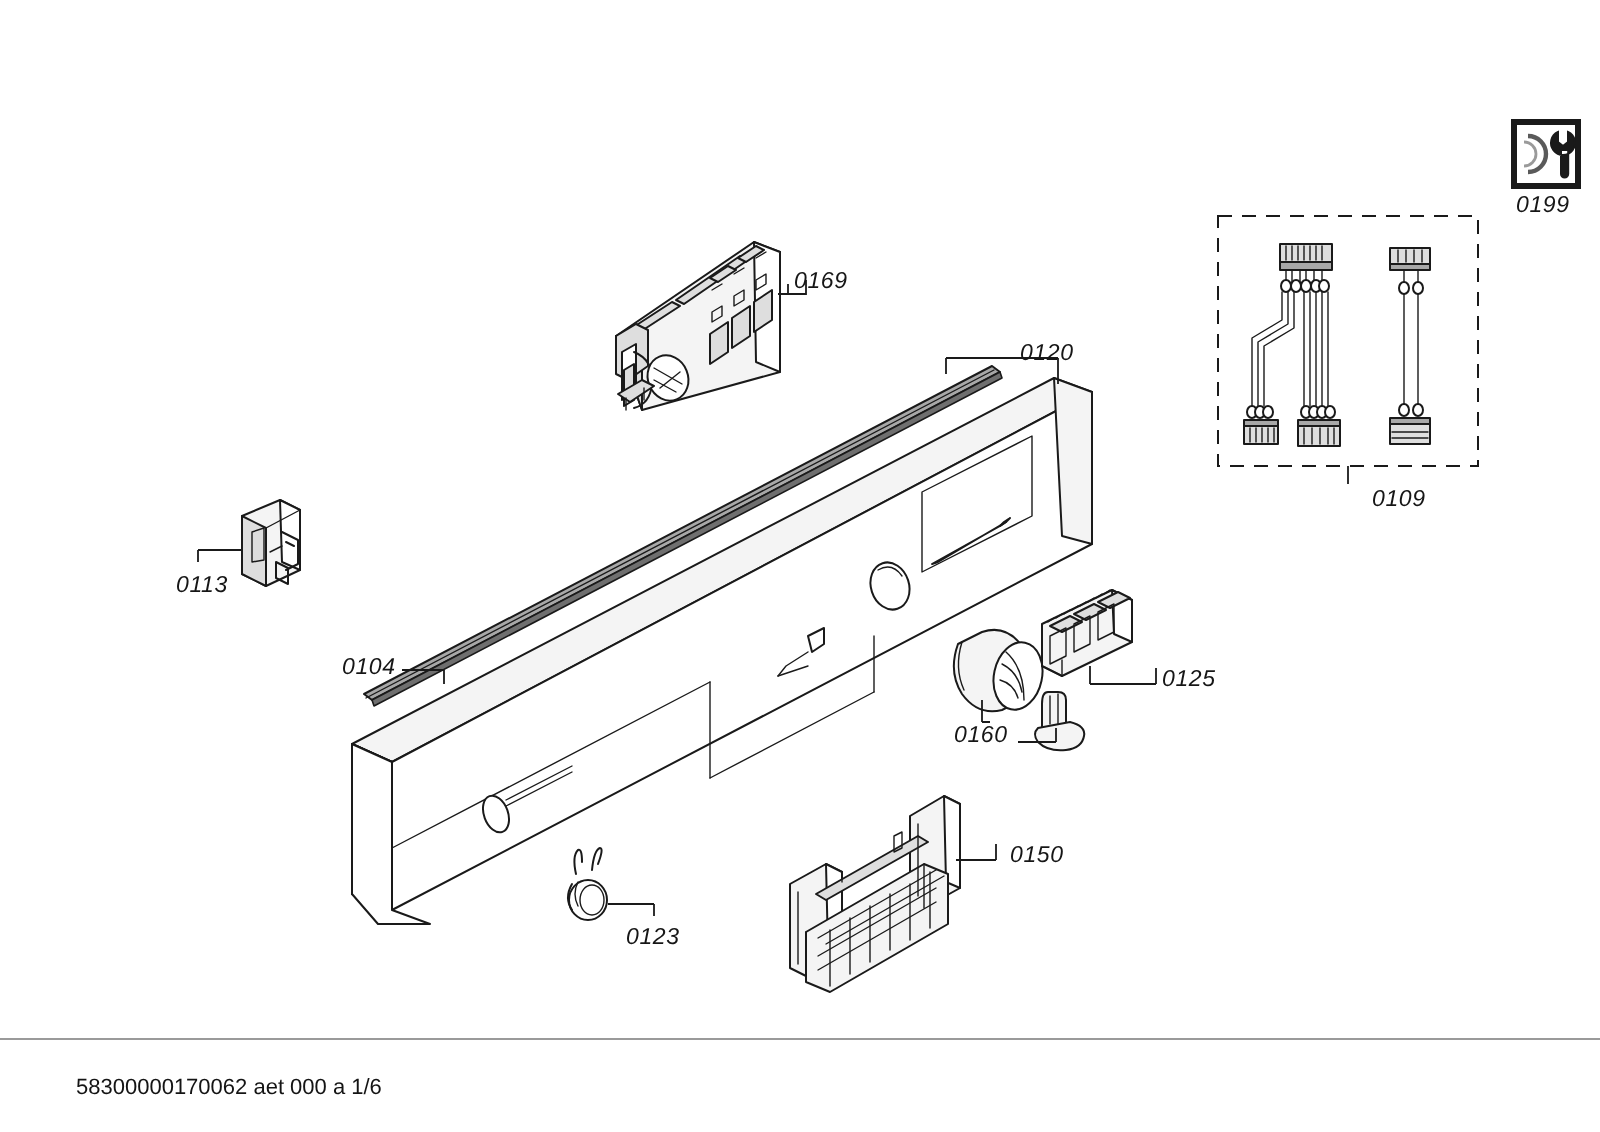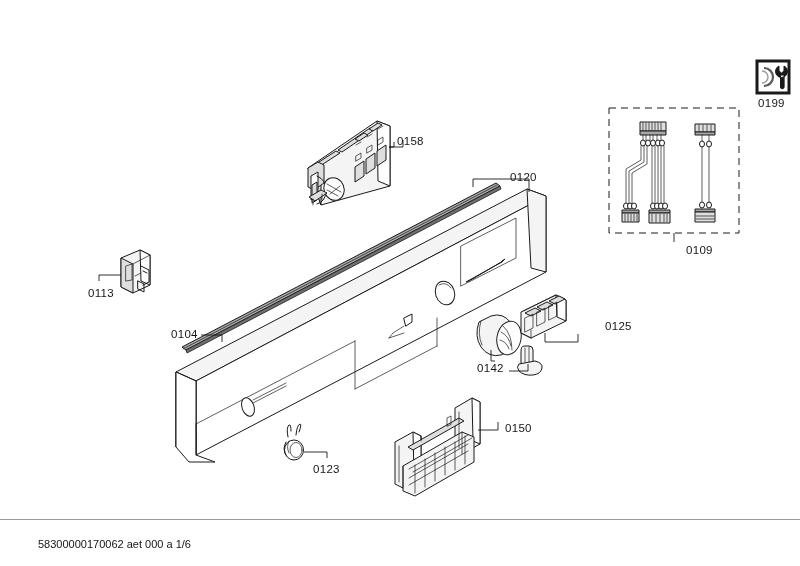--- a/index.html
+++ b/index.html
@@ -1,19 +1,19 @@
 <!DOCTYPE html>
 <html><head>
 <meta charset="utf-8">
 <style>
   html,body{margin:0;padding:0;background:#ffffff;}
   body{width:800px;height:566px;position:relative;overflow:hidden;
        font-family:"Liberation Sans", sans-serif;color:#1a1a1a;}
   #sheet{position:absolute;inset:0;width:800px;height:566px;}
-  .lbl{position:absolute;font-size:11.5px;letter-spacing:.3px;color:#161616;white-space:nowrap;}
+  .lbl{position:absolute;font-size:11.5px;letter-spacing:.3px;color:#161616;white-space:nowrap;font-style:italic;}
   #footer{position:absolute;left:12px;top:538px;font-size:11px;color:#141414;white-space:nowrap;padding-left:26px;}
   #rule{position:absolute;left:0;top:519px;width:800px;height:1px;background:#9a9a9a;}
 </style>
 </head>
 <body>
 
 <svg id="sheet" viewBox="0 0 800 566">
   <defs>
     <style>
       .ln{fill:none;stroke:#1a1a1a;stroke-width:1;stroke-linejoin:round;stroke-linecap:round;}
@@ -261,25 +261,25 @@
 
     <path class="leader" d="M491,350 L491,361 M491,361 L495,361"></path>
     <path class="leader" d="M509,371 L528,371 M528,371 L528,364"></path>
 
     <path class="leader" d="M545,333 L545,342 M545,342 L578,342 M578,342 L578,334"></path>
 
     <path class="leader" d="M478,430 L498,430 M498,430 L498,422"></path>
   </g>
 </svg>
 
-<div class="lbl" style="left:397px;top:135px;">0158</div>
+<div class="lbl" style="left:397px;top:135px;">0169</div>
 <div class="lbl" style="left:662px;top:244px;padding-left:24px;">0109</div>
 <div class="lbl" style="left:88px;top:287px;text-align:center;">0113</div>
 <div class="lbl" style="left:486px;top:171px;margin-left:24px;">0120</div>
 <div class="lbl" style="left:171px;top:328px;">0104</div>
 <div class="lbl" style="left:313px;top:463px;">0123</div>
-<div class="lbl" style="left:477px;top:362px;">0142</div>
-<div class="lbl" style="left:581px;top:320px;margin-left:24px;">0125</div>
+<div class="lbl" style="left:477px;top:362px;">0160</div>
+<div class="lbl" style="left:581px;top:334px;">0125</div>
 <div class="lbl" style="left:505px;top:422px;">0150</div>
 <div class="lbl" style="left:758px;top:97px;">0199</div>
 
 <div id="rule"></div>
 <div id="footer">58300000170062 aet 000 a 1/6</div>
 
 </body></html>

